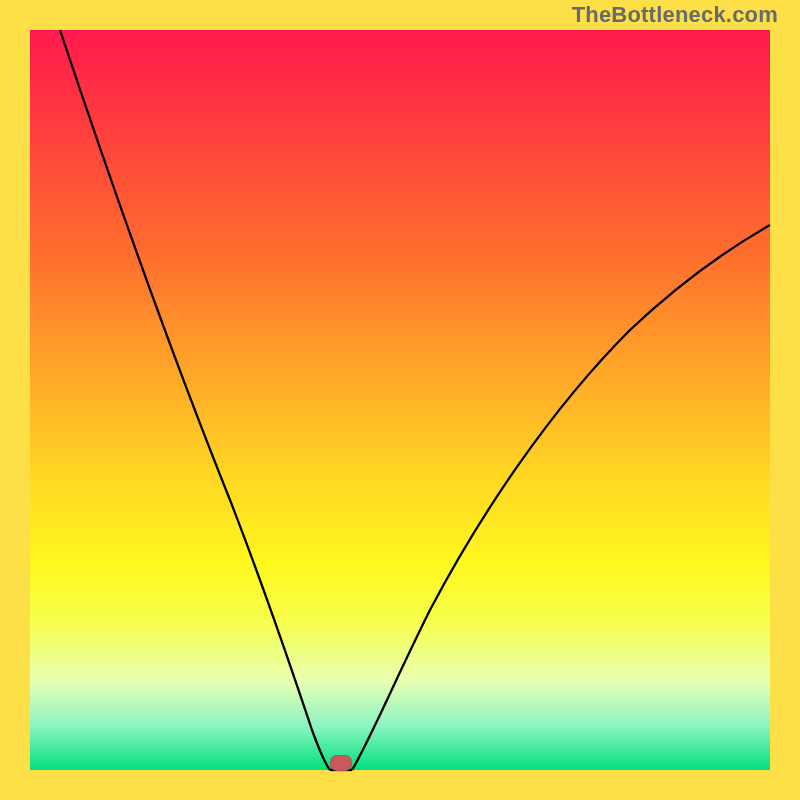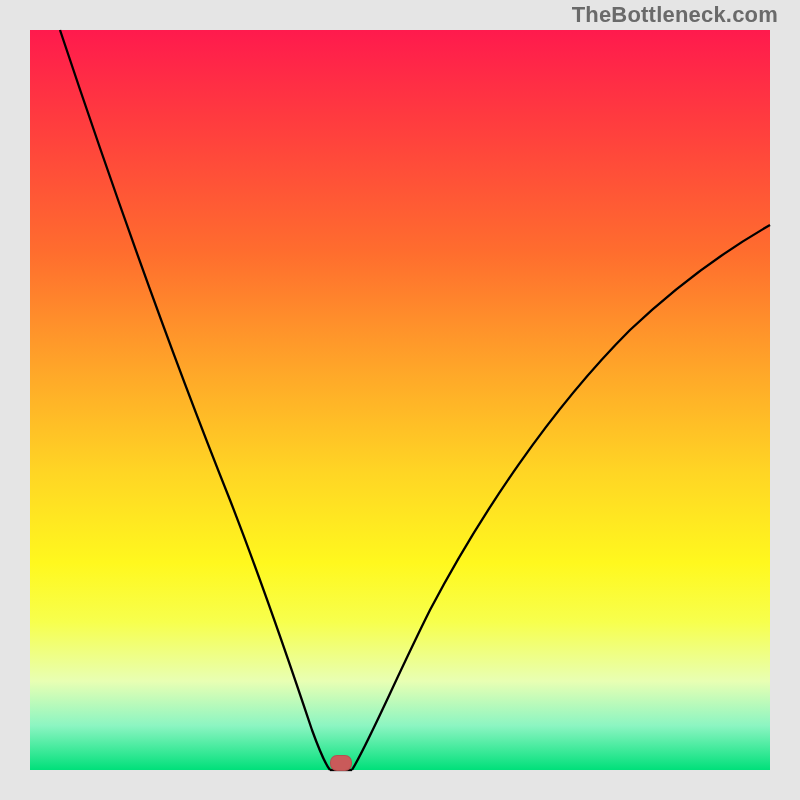--- a/index.html
+++ b/index.html
@@ -1,20 +1,20 @@
 <!DOCTYPE html>
 <html><head>
 <meta charset="utf-8">
 <style>
   * { margin: 0; padding: 0; box-sizing: border-box; }
   html, body { width: 800px; height: 800px; overflow: hidden; background: #000; }
   .frame {
     width: 800px;
     height: 800px;
-    background: #e5e5e5;
+    background: #fde047;
     position: relative;
   }
   .watermark {
     position: absolute;
     top: 2px;
     right: 22px;
     font-family: Arial, Helvetica, sans-serif;
     font-size: 22px;
     font-weight: bold;
     color: #6a6a6a;

